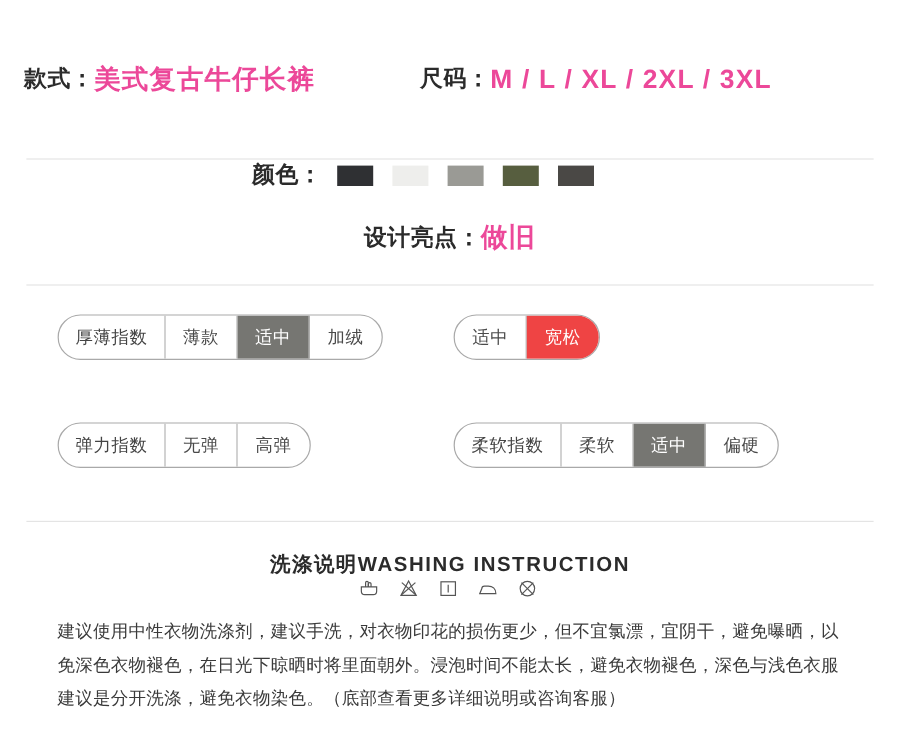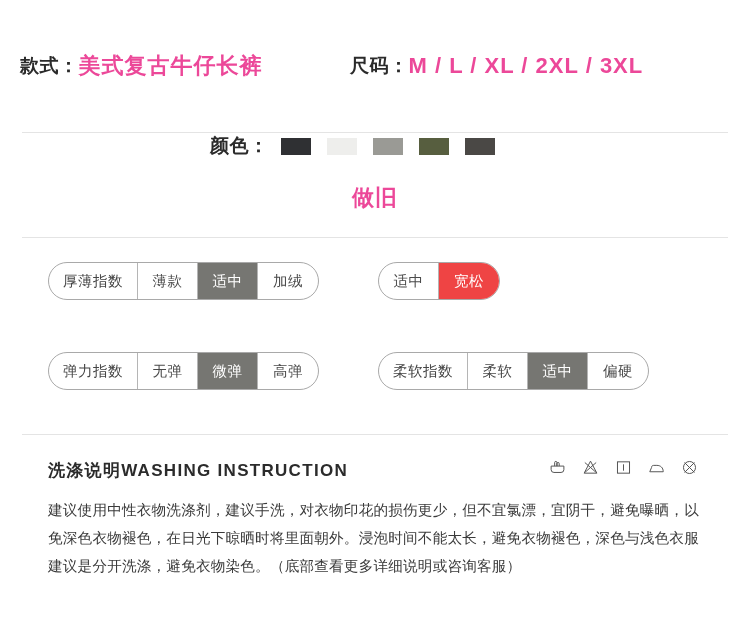--- a/index.html
+++ b/index.html
@@ -120,22 +120,23 @@
     background: #767672;
     color: #ffffff;
   }
 
   
   .wash {
     padding: 24px 48px 0 48px;
   }
   .wash-head {
     display: flex;
-    align-items: flex-start;
+    align-items: center;
     justify-content: space-between;
+    flex-direction: column;
   }
   .wash-title {
     font-size: 17px;
     font-weight: bold;
     color: #2b2b2b;
     letter-spacing: 1.3px;
   }
   .wash-icons {
     display: flex;
     align-items: center;
@@ -179,40 +180,40 @@
       <span class="label">颜色：</span>
       <span class="swatches">
         <span class="swatch" style="background:#2f3033"></span>
         <span class="swatch" style="background:#eeeeec"></span>
         <span class="swatch" style="background:#9a9a95"></span>
         <span class="swatch" style="background:#575e3f"></span>
         <span class="swatch" style="background:#4a4845"></span>
       </span>
     </div>
     <div class="col-right">
+      <span class="label">设计亮点：</span>
       <span class="value">做旧</span>
     </div>
   </div>
 
   <div class="divider"></div>
 
   <div class="indices">
     <div class="idx-col">
 
       <div class="pill">
         <span class="cell head">厚薄指数</span>
         <span class="cell">薄款</span>
         <span class="cell active" style="background: rgb(118, 118, 114);">适中</span>
         <span class="cell">加绒</span>
       </div>
 
       <div class="pill">
         <span class="cell head">弹力指数</span>
         <span class="cell">无弹</span>
-        <span class="cell active" style="background: rgb(118, 118, 114);">微弹</span>
         <span class="cell">高弹</span>
       </div>
 
     </div>
     <div class="idx-col right">
 
       <div class="pill">
         <span class="cell">适中</span>
         <span class="cell active" style="background: #ef4444;">宽松</span>
       </div>

